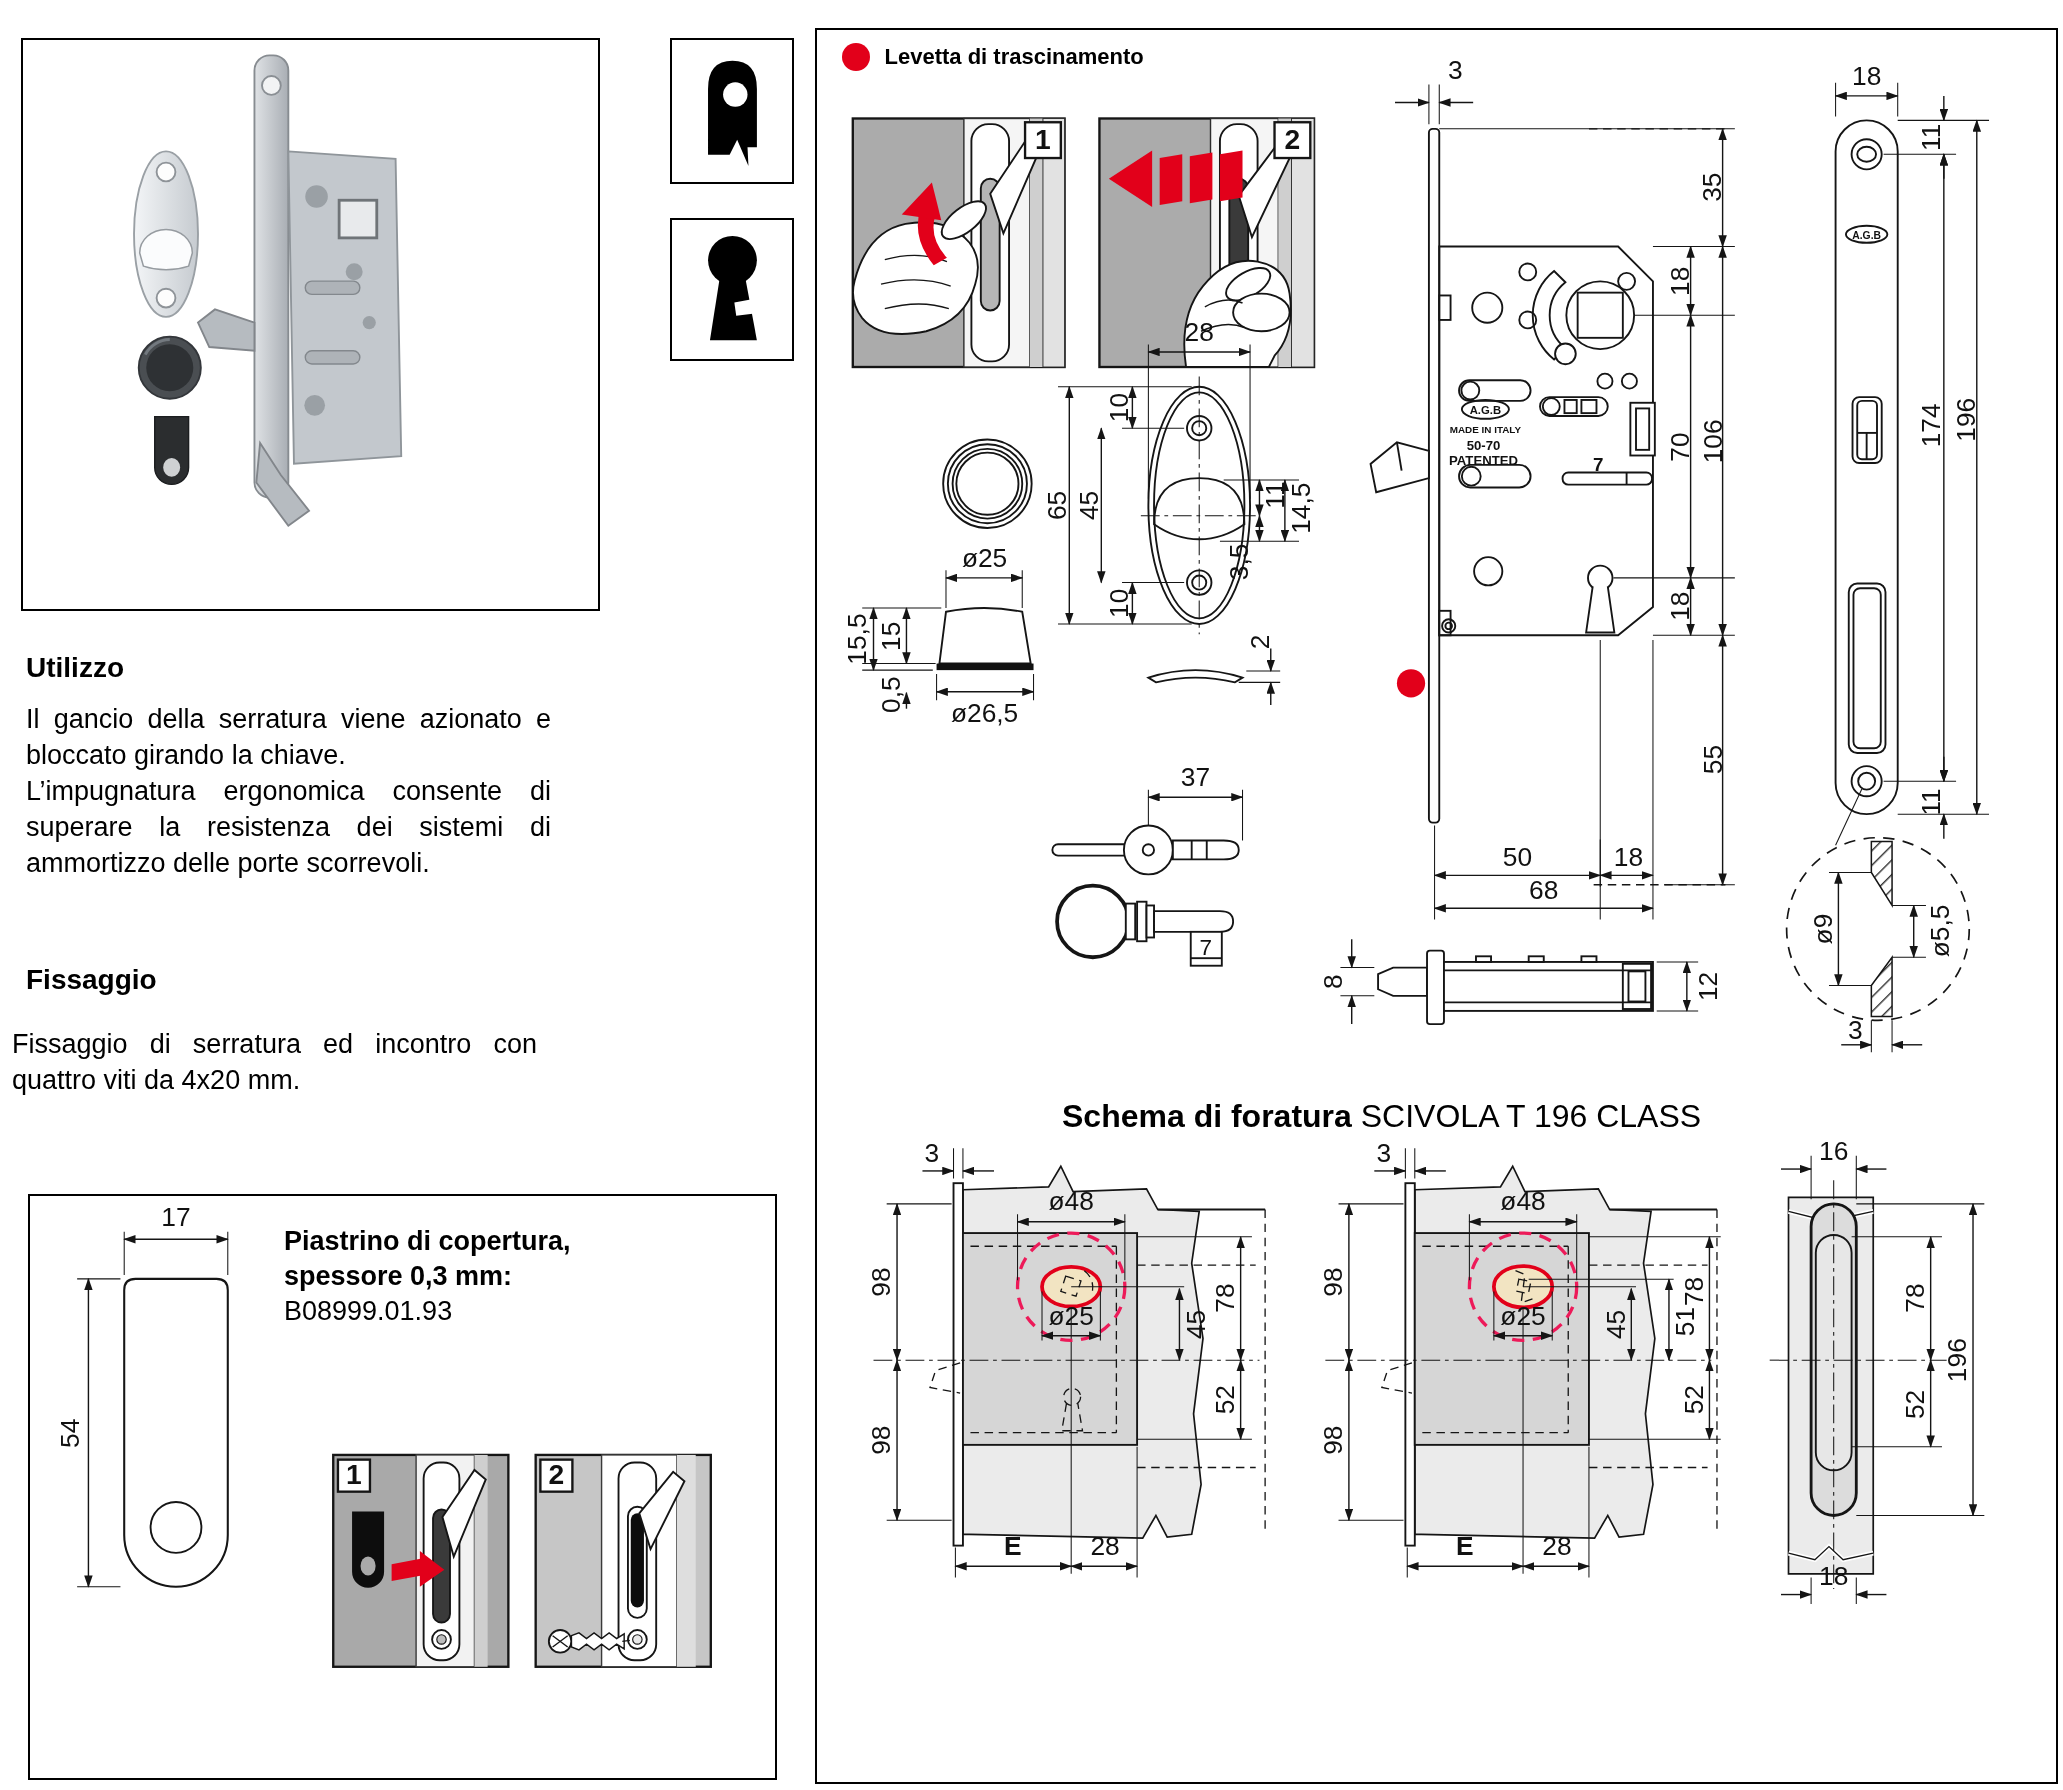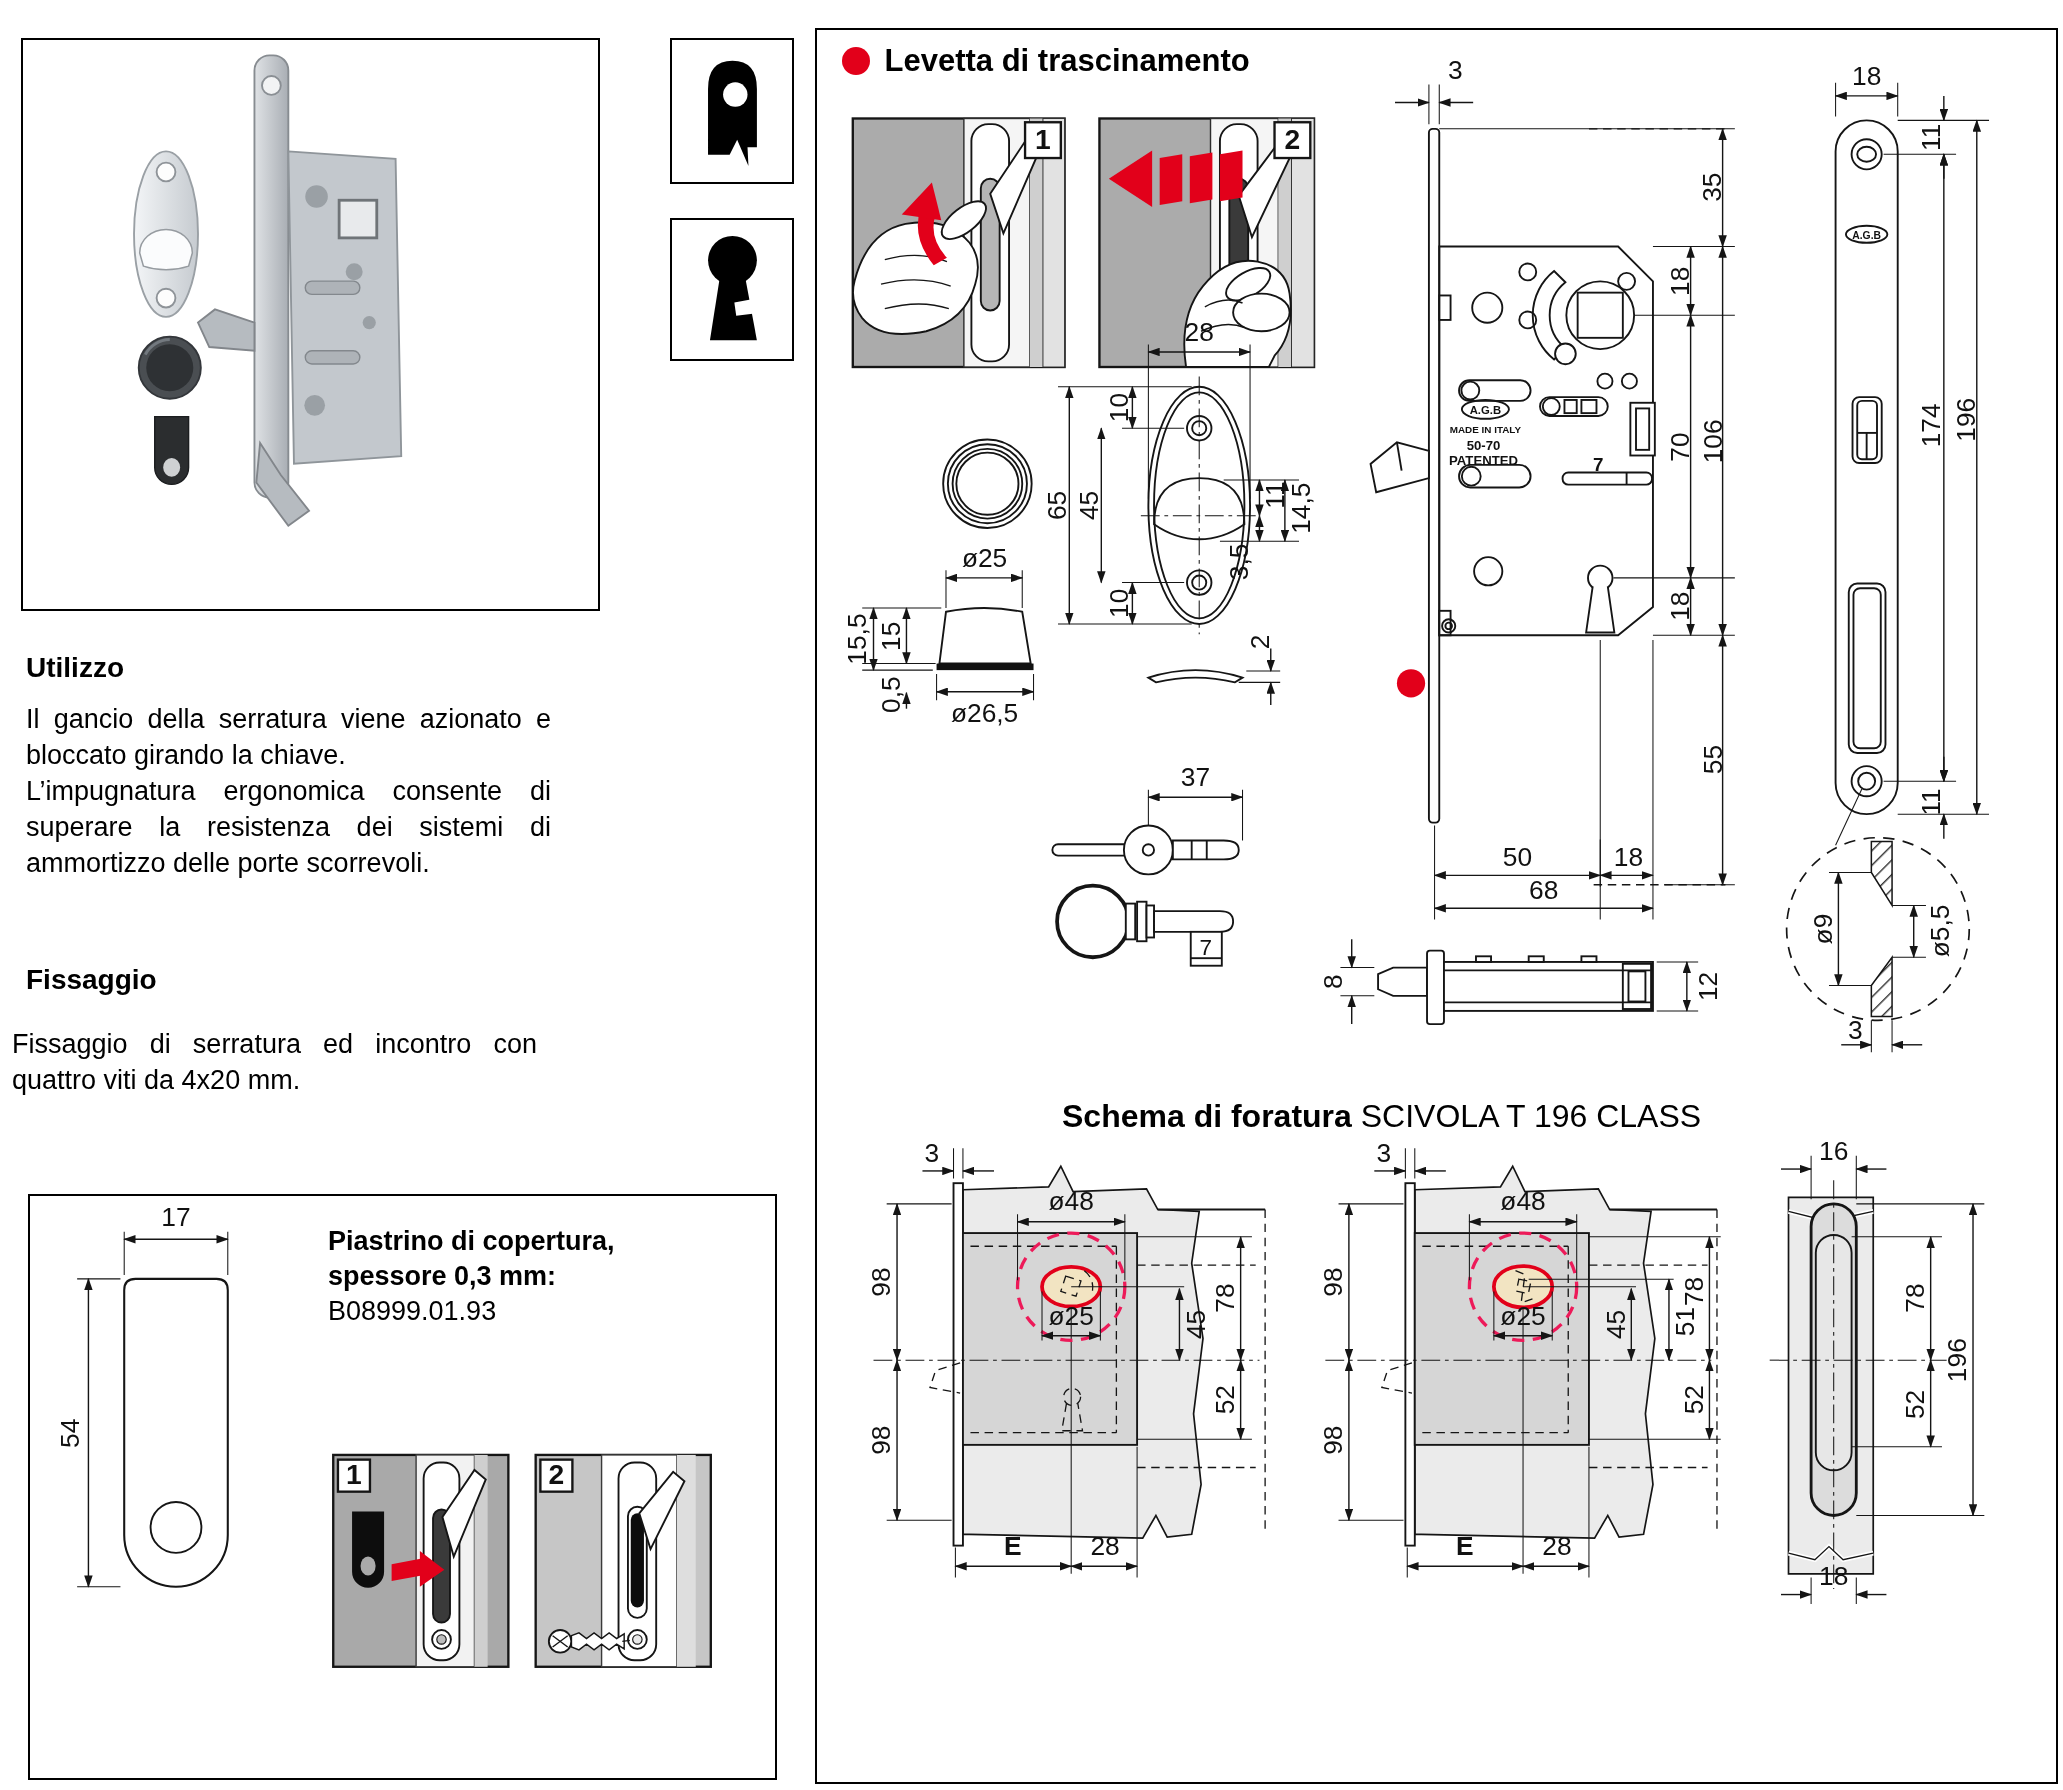--- a/index.html
+++ b/index.html
@@ -9,24 +9,24 @@
   .box2{border:2.4px solid #000;background:#fff;box-sizing:border-box;}
   h3.sec{margin:0;font-size:28px;font-weight:bold;color:#000;}
   .body-txt{font-size:27px;line-height:36px;color:#000;text-align:justify;}
   .body-txt p{margin:0;}
   svg text{font-family:"Liberation Sans",sans-serif;fill:#111;}
   text.d{font-size:28px;text-anchor:middle;}
   text.db{font-size:28px;text-anchor:middle;font-weight:bold;}
   text.stp{font-size:30px;text-anchor:middle;font-weight:bold;}
   .hdr{display:flex;align-items:center;gap:15px;}
   .hdr .dot{width:28px;height:28px;border-radius:50%;background:#e2001a;}
-  .hdr .t{font-size:31px;font-weight:bold;color:#000;}
+  .hdr .t{font-size:22px;font-weight:bold;color:#000;}
   .schema{font-size:32px;color:#000;white-space:nowrap;}
   .schema b{font-weight:bold;}
-  .piastrino-txt{font-size:27px;line-height:35px;color:#000;margin-left:44px;}
+  .piastrino-txt{font-size:27px;line-height:35px;color:#000;}
   .piastrino-txt .b{font-weight:bold;}
 </style>
 </head>
 <body>
 
 <div id="stage">
 
   <div class="abs box" style="left:21px;top:38px;width:579px;height:573px;">
     <svg width="573" height="567" viewBox="0 0 609 602">
       <defs>

